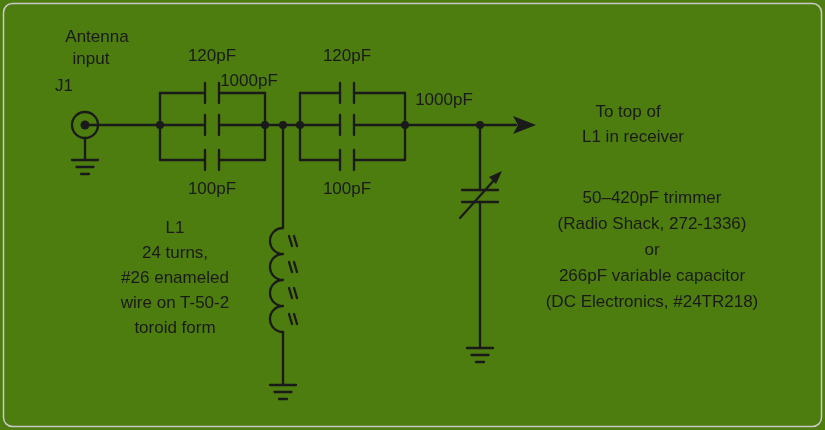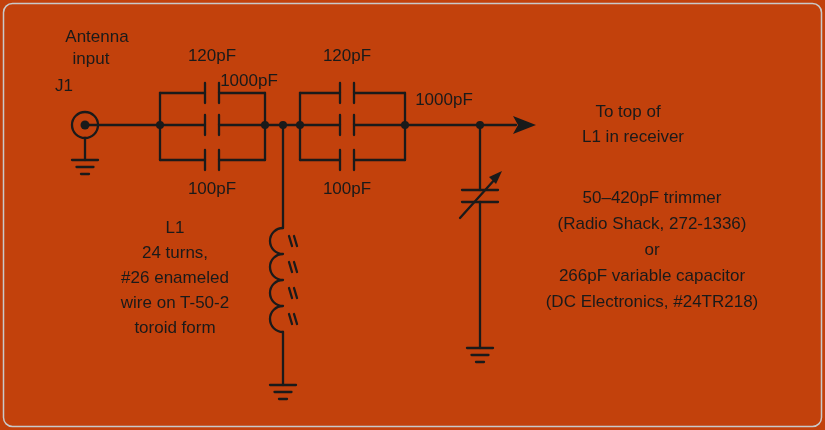--- a/index.html
+++ b/index.html
@@ -8,21 +8,21 @@
     width: 825px;
     height: 430px;
     background: #ffffff;
     overflow: hidden;
     font-family: "Liberation Sans", sans-serif;
   }
   .stage {
     position: relative;
     width: 825px;
     height: 430px;
-    background: #c2410c;
+    background: #4d7c0f;
   }
   svg { display: block; }
   .lbl {
     font-family: "Liberation Sans", sans-serif;
     font-size: 17px;
     fill: #1a1a1a;
   }
   .note {
     font-family: "Liberation Sans", sans-serif;
     font-size: 17px;

